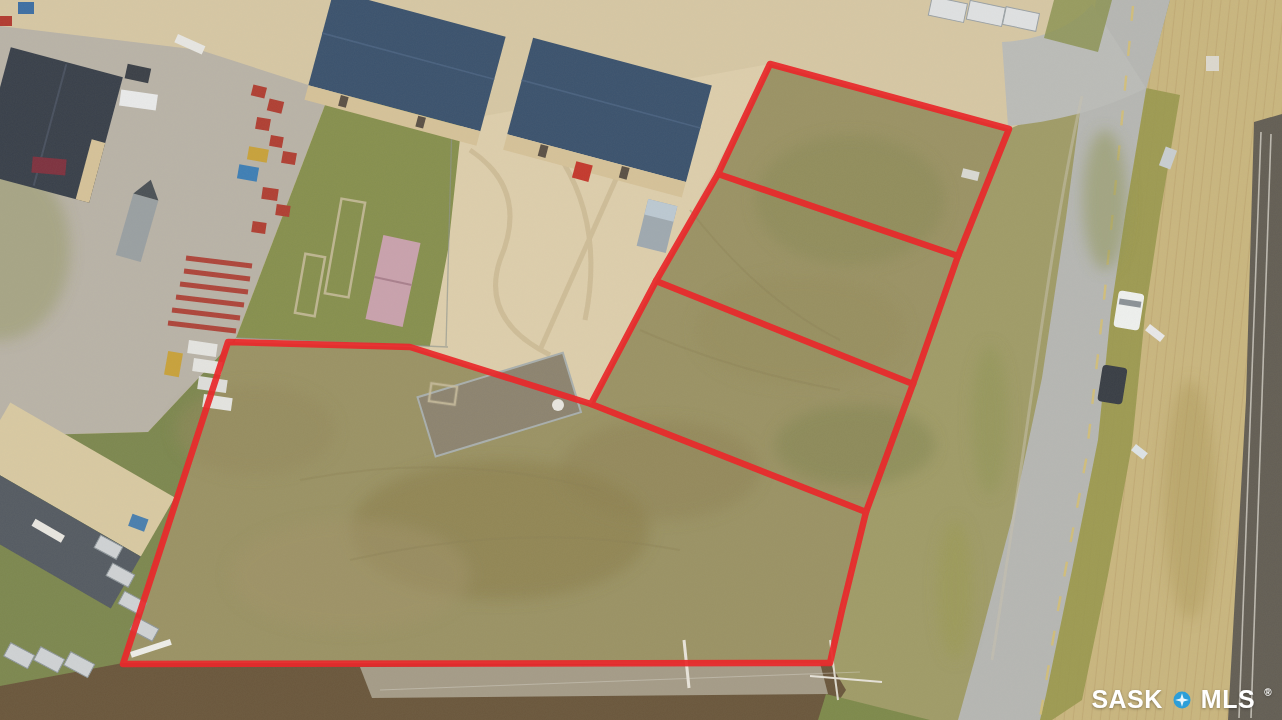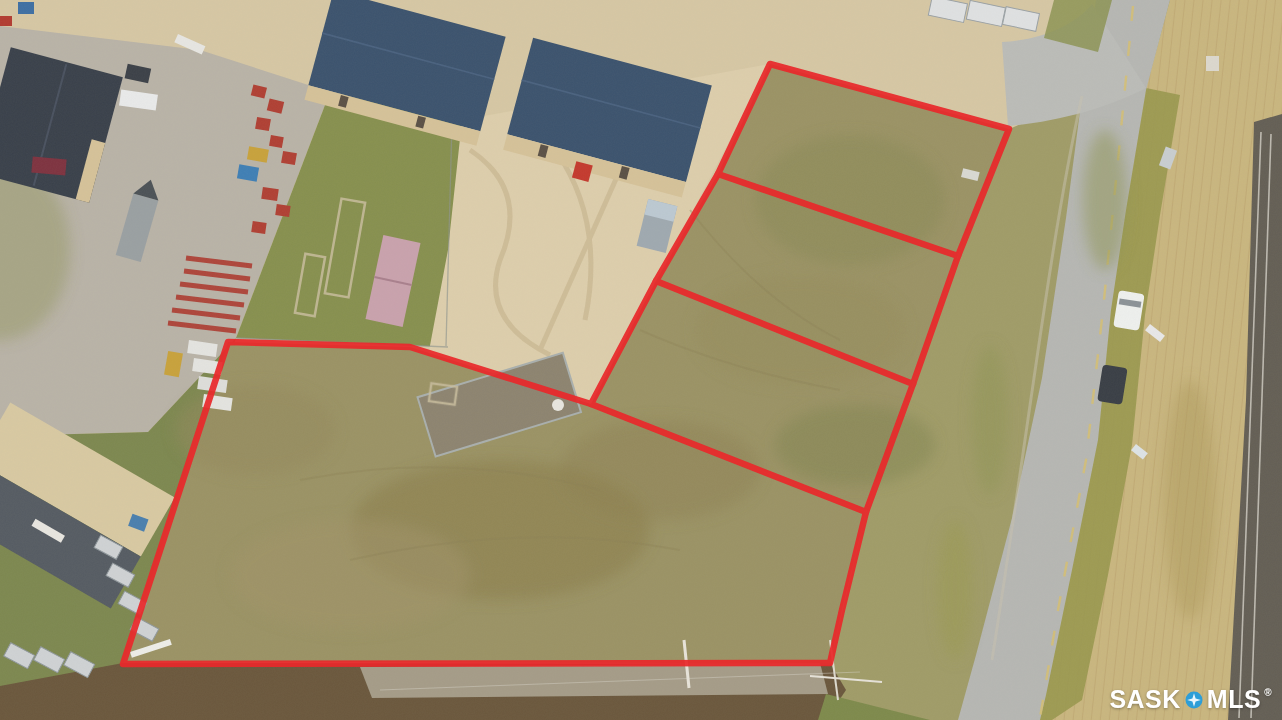--- a/index.html
+++ b/index.html
@@ -3,21 +3,21 @@
 <meta charset="utf-8">
 <style>
   html,body{margin:0;padding:0;background:#222;}
   .stage{
     position:relative;width:1282px;height:720px;overflow:hidden;
     font-family:"Liberation Sans", sans-serif;
   }
   .stage svg{display:block;}
   .watermark{
     position:absolute;right:10px;bottom:6px;
-    display:flex;align-items:center;gap:3px;
+    display:flex;align-items:center;gap:9px;
     color:#fff;font-weight:bold;font-size:25px;letter-spacing:.5px;
     text-shadow:0 1px 3px rgba(0,0,0,.35);
     user-select:none;
   }
   .watermark .reg{font-size:10px;vertical-align:super;align-self:flex-start;margin-top:2px;}
   .wm-icon{display:inline-block;width:18px;height:18px;margin:0 1px;}
 </style>
 </head>
 <body>
 

